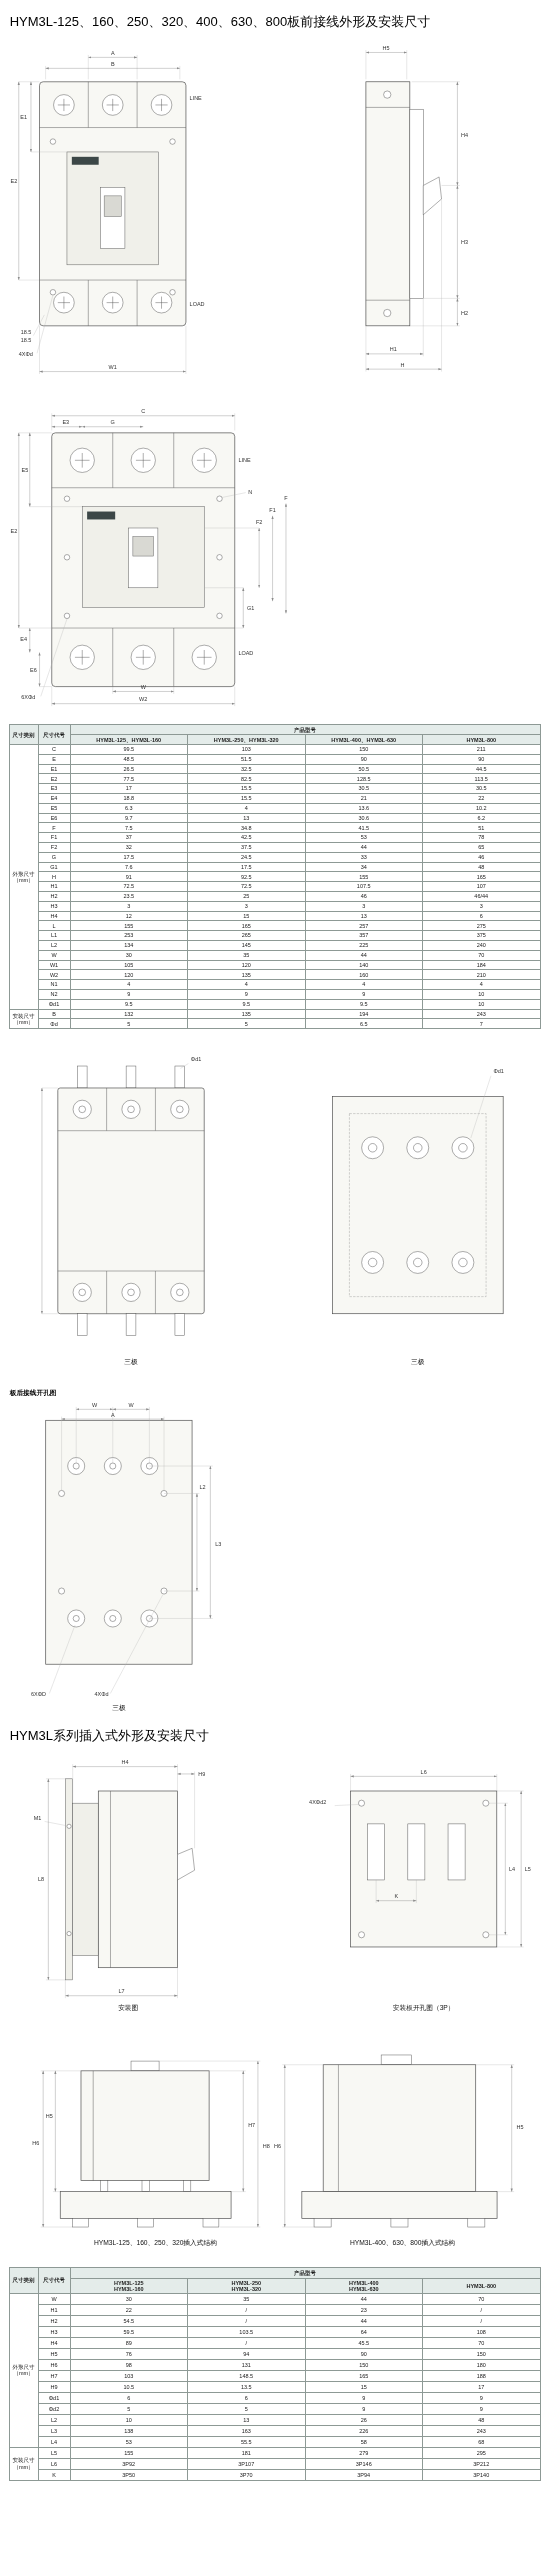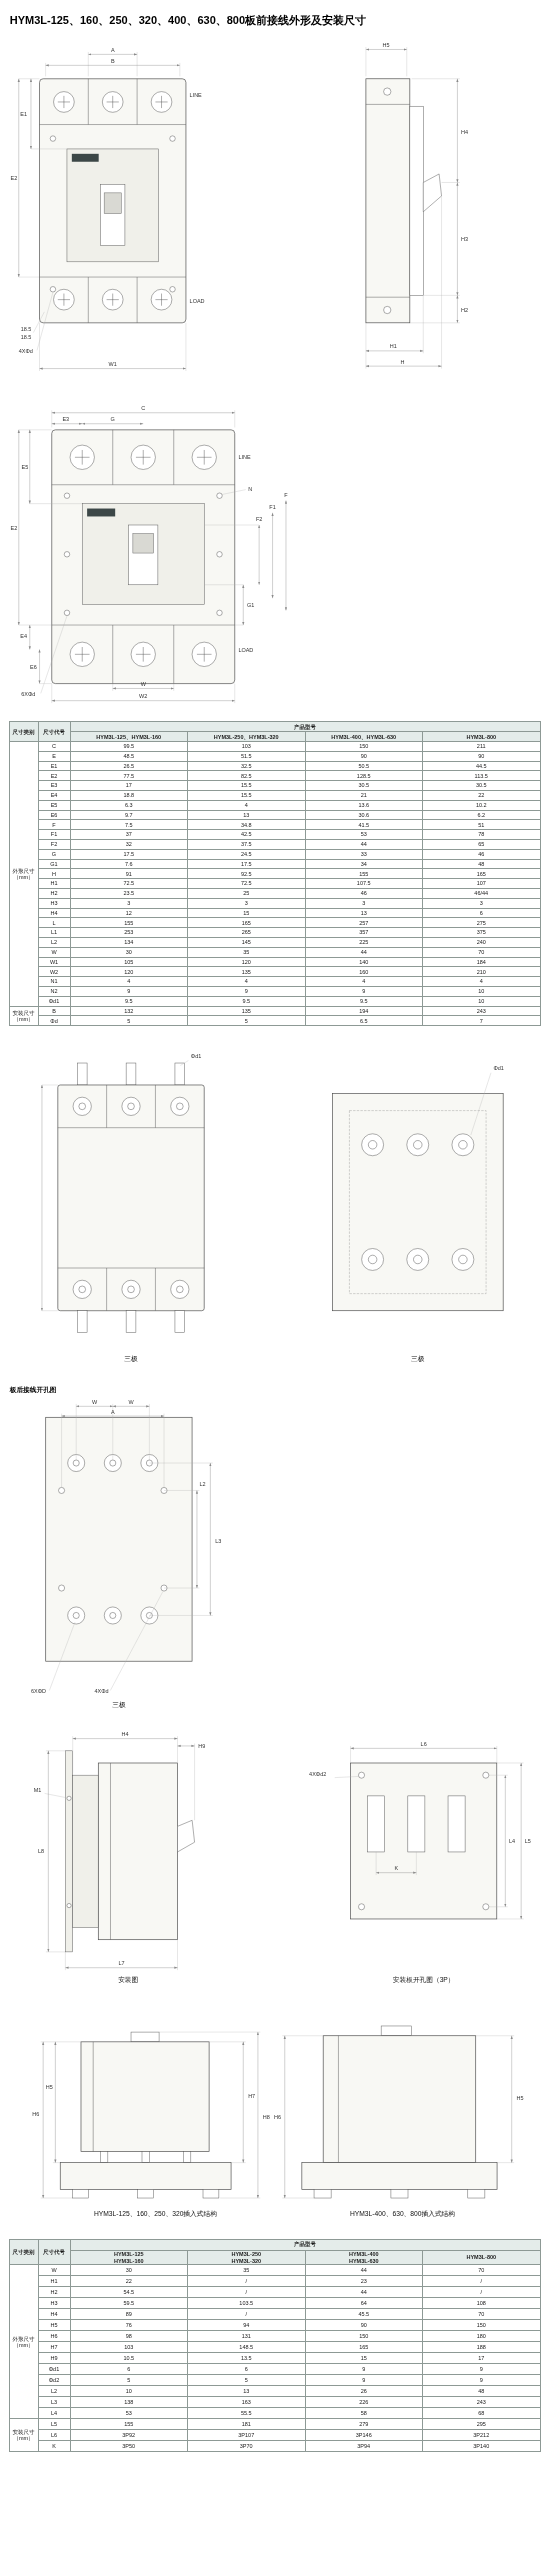--- a/index.html
+++ b/index.html
@@ -1,19 +1,19 @@
 <!DOCTYPE html>
 <html style="font-size:9.8px"><head>
 <meta charset="utf-8">
 <style>
   *{box-sizing:border-box}
   html,body{margin:0;padding:0}
   body{width:549px;background:#fff;color:#1a1a1a;font-family:"Liberation Sans",sans-serif}
   .page{width:549px;padding:7.3px 8.5px 24.4px}
-  .sec-title{font-size:11px;font-weight:700;margin:6.1px 0 7.3px 1.2px;color:#000}
+  .sec-title{font-size:13px;font-weight:400;margin:6.1px 0 7.3px 1.2px;color:#000}
   .sub-title{font-size:6.7px;font-weight:700;margin:2.4px 0 4.9px 1.2px;color:#000}
   .drawing{display:block;margin:0 auto 13.4px}
   svg text{font-family:"Liberation Sans",sans-serif;font-size:9px;fill:#333}
   svg text.cap{font-size:11px;fill:#111}
   .body-outline{fill:#f8f8f4;stroke:#4a4a4a;stroke-width:1.1}
   .part{fill:#ffffff;stroke:#5a5a5a;stroke-width:.8}
   .panel{fill:#f0f0ea;stroke:#5a5a5a;stroke-width:.8}
   .part-dark{fill:#3c4747;stroke:none}
   .handle{fill:#d9d9d3;stroke:#666;stroke-width:.8}
   .hole{fill:#fff;stroke:#555;stroke-width:.8}
@@ -575,20 +575,21 @@
       <line class="dim" x1="308" y1="150" x2="308" y2="310" marker-start="url(#a4s)" marker-end="url(#a4)"></line>
       <text x="312" y="142">L2</text>
       <line class="ext" x1="66" y1="478" x2="108" y2="366"></line>
       <text x="36" y="482">6XΦD</text>
       <line class="ext" x1="166" y1="478" x2="252" y2="316"></line>
       <text x="140" y="482">4XΦd</text>
       <text class="cap" x="180" y="505" text-anchor="middle">三极</text>
     </g>
   </svg>
 
+  <h1 class="sec-title">HYM3L系列插入式外形及安装尺寸</h1>
 
   <svg class="drawing" width="532" height="262" viewBox="0 0 872 430">
     <defs>
       <marker id="a5" markerWidth="9" markerHeight="8" refX="8" refY="4" orient="auto">
           <path d="M8,4 L0,1.2 L0,6.8 Z" fill="#8a8a8a"></path>
         </marker>
       <marker id="a5s" markerWidth="9" markerHeight="8" refX="1" refY="4" orient="auto">
           <path d="M1,4 L9,1.2 L9,6.8 Z" fill="#8a8a8a"></path>
         </marker>
     </defs>

